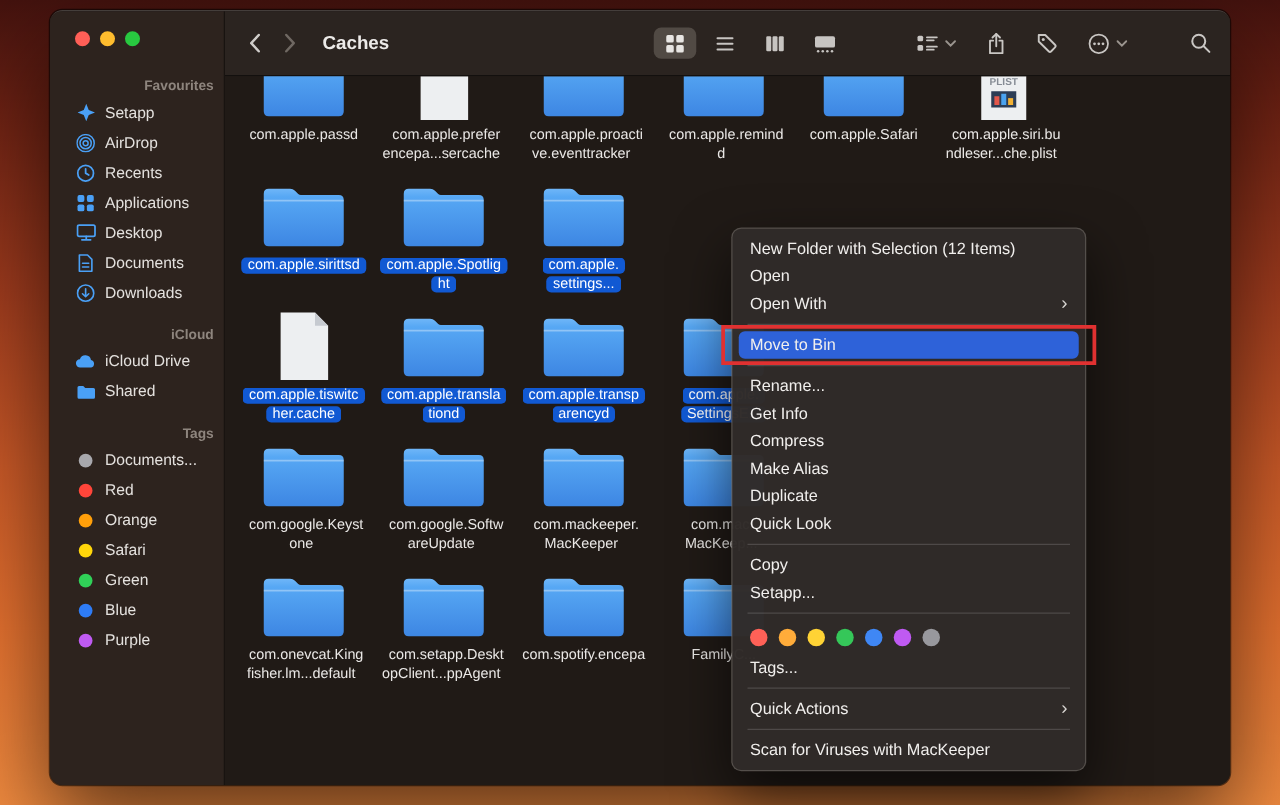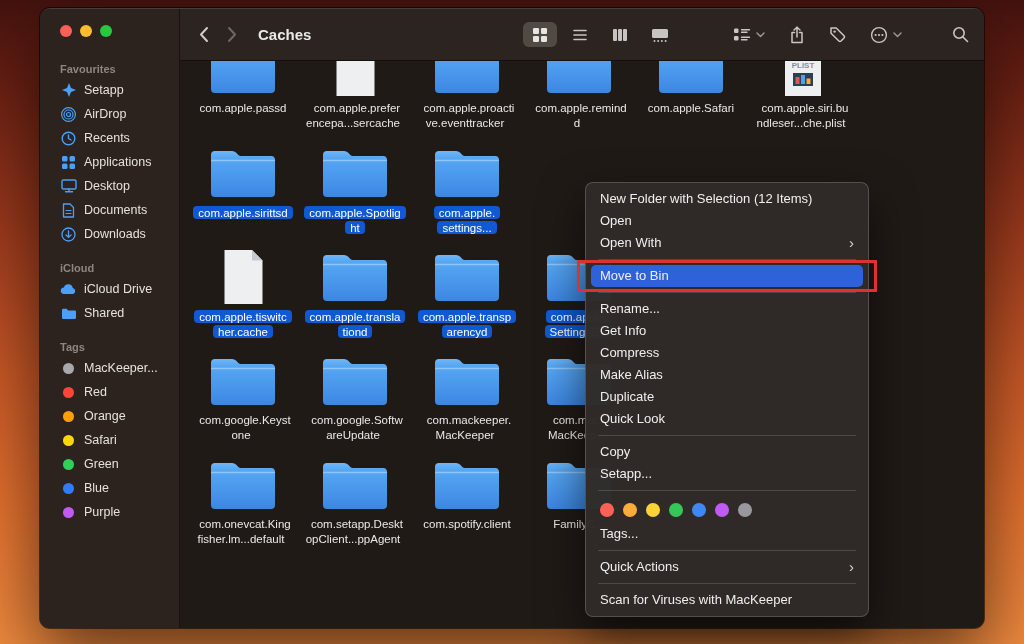--- a/index.html
+++ b/index.html
@@ -10,21 +10,21 @@
     background:linear-gradient(180deg,#43120e 0%,#6b2113 14%,#9c3a1d 36%,#c75827 58%,#e2702f 78%,#ef8a3f 100%); }
 
   
   .window { position:absolute; left:40px; top:8px; width:944px; height:620px;
     border-radius:10px; overflow:hidden; display:flex;
     background:#211a16; box-shadow:0 30px 70px rgba(0,0,0,.6), 0 0 0 1px rgba(0,0,0,.55);
     border-top:1px solid rgba(255,255,255,.16); }
 
   
   .sidebar { width:140px; flex-shrink:0; background:#2d231e;
-    border-right:1px solid rgba(0,0,0,.45); padding-top:14px; }
+    border-right:1px solid rgba(0,0,0,.45); padding-top:14px;text-align:right; }
   .traffic { display:flex; gap:8px; padding:2px 0 10px 20px; }
   .traffic span { width:12px; height:12px; border-radius:50%; display:inline-block; }
   .sb-section { margin-top:14px; }
   .sb-header { font-size:11px; font-weight:bold; color:#8e8categ); }
   .sb-header { font-size:11px; font-weight:bold; color:#8e857e; padding:2px 8px 3px 20px; }
   .sb-item { display:flex; align-items:center; gap:7px; padding:4px 6px 4px 20px;
     font-size:12.5px; color:#e4e1de; cursor:default; }
   .sb-icon { width:17px; height:16px; display:flex; align-items:center; justify-content:center;
     color:var(--sb-accent,#4aa0f6); flex-shrink:0; }
   .sb-icon .dot { width:11px; height:11px; border-radius:50%; display:inline-block; }
@@ -190,21 +190,21 @@
               </span>
               <span class="sb-label">Shared</span>
             </div>
           </div>
           <div class="sb-section">
             <div class="sb-header">Tags</div>
             <div class="sb-item">
               <span class="sb-icon">
                 <span class="dot" style="background:#a8a8ad"></span>
               </span>
-              <span class="sb-label">MacKeeper...</span>
+              <span class="sb-label">Documents...</span>
             </div>
             <div class="sb-item">
               <span class="sb-icon">
                 <span class="dot" style="background:#ff453a"></span>
               </span>
               <span class="sb-label">Red</span>
             </div>
             <div class="sb-item">
               <span class="sb-icon">
                 <span class="dot" style="background:#ff9f0a"></span>
@@ -546,21 +546,21 @@
                 </div>
                 <div class="file-label"><span>com.setapp.Deskt<br>opClient...ppAgent</span></div>
               </div>
               <div class="file-item">
                 <div class="file-icon">
                   <svg width="72" height="57" viewBox="0 0 72 57">
                     <path d="M4 11 q0-4 4-4 h17 q2.4 0 4 1.6 l2.6 2.6 q.9.8 2.1.8 h30.3 q4 0 4 4 v33 q0 4-4 4 H8 q-4 0-4-4 Z" fill="url(#folderGrad)"></path>
                     <path d="M4 16.5 h64" stroke="rgba(255,255,255,.35)" stroke-width="1.4"></path>
                   </svg>
                 </div>
-                <div class="file-label"><span>com.spotify.client</span></div>
+                <div class="file-label"><span>com.spotify.encepa</span></div>
               </div>
               <div class="file-item">
                 <div class="file-icon">
                   <svg width="72" height="57" viewBox="0 0 72 57">
                     <path d="M4 11 q0-4 4-4 h17 q2.4 0 4 1.6 l2.6 2.6 q.9.8 2.1.8 h30.3 q4 0 4 4 v33 q0 4-4 4 H8 q-4 0-4-4 Z" fill="url(#folderGrad)"></path>
                     <path d="M4 16.5 h64" stroke="rgba(255,255,255,.35)" stroke-width="1.4"></path>
                   </svg>
                 </div>
                 <div class="file-label"><span>FamilyC...</span></div>
               </div>

